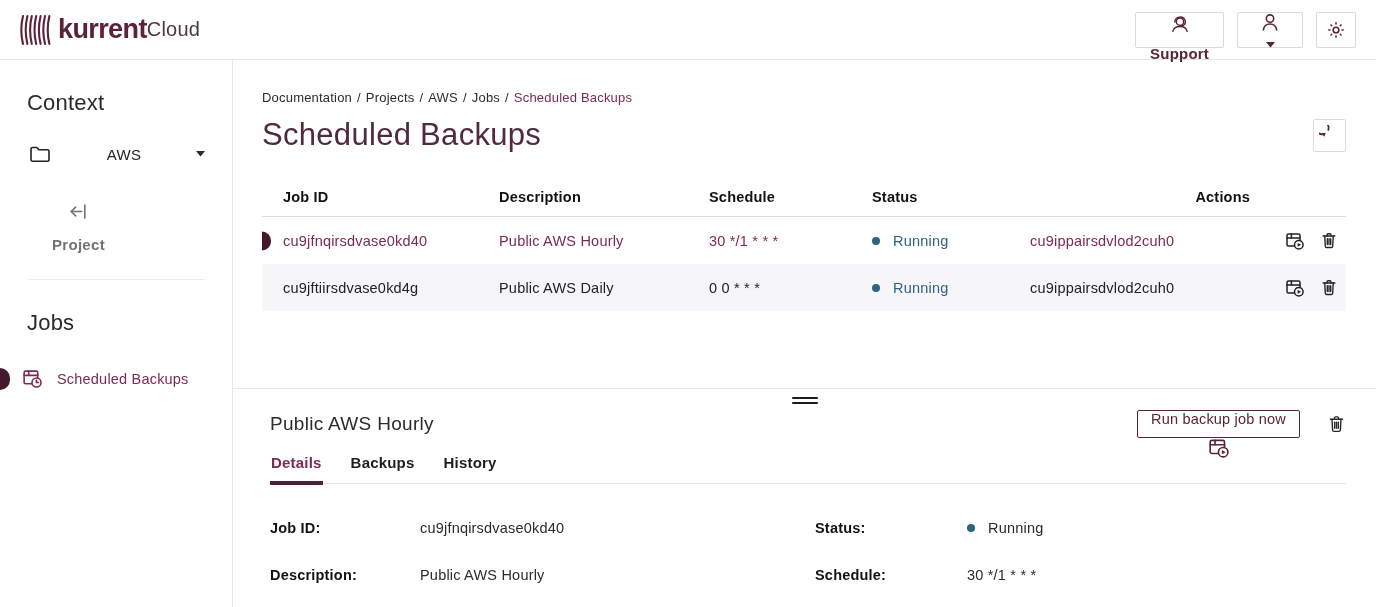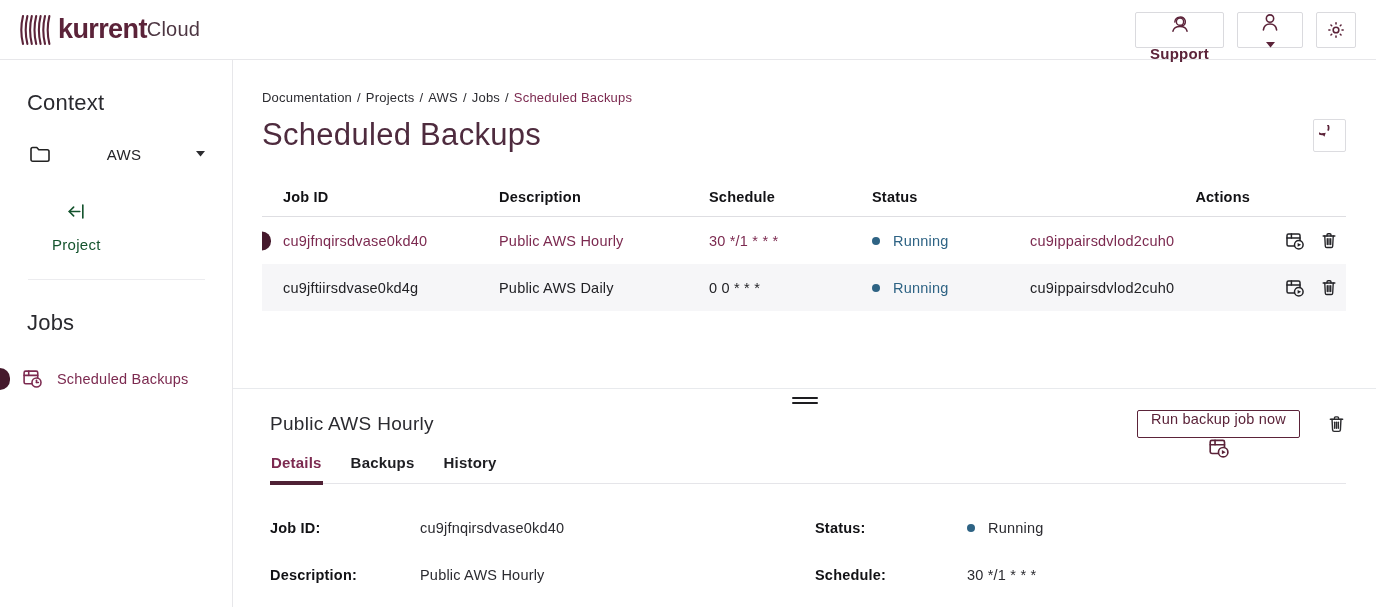--- a/index.html
+++ b/index.html
@@ -32,21 +32,21 @@
   
   .shell{display:flex;height:548px;}
   .sidebar{width:233px;flex:none;border-right:1px solid var(--border);position:relative;}
   .main{flex:1;min-width:0;display:flex;flex-direction:column;}
 
   
   .side-h{font-size:22px;font-weight:400;color:#2a2a2f;margin:30px 0 0 27px;letter-spacing:.2px;}
   .ctx-row{display:flex;align-items:center;justify-content:space-between;margin:26px 27px 0 28px;cursor:pointer;color:#222;}
   .ctx-val{font-size:15px;color:#242428;letter-spacing:.3px;}
   .caret{color:#2c2c30;}
-  .proj-row{display:flex;align-items:center;gap:13px;margin:34px 0 0 52px;color:#14532d;font-size:15px;letter-spacing:.3px;cursor:pointer;background:none;}
+  .proj-row{display:flex;align-items:center;gap:13px;margin:34px 0 0 52px;color:#737373;font-size:15px;letter-spacing:.3px;cursor:pointer;background:none;font-weight:bold;}
   .side-div{border:none;border-top:1px solid #ececef;margin:26px 27px 0 28px;}
   .side-item{display:flex;align-items:center;gap:14px;margin-top:24px;padding:8px 0 8px 22px;position:relative;color:var(--link);font-size:14.5px;letter-spacing:.2px;cursor:pointer;}
   .side-marker{position:absolute;left:0;top:50%;transform:translateY(-50%);width:10px;height:22px;border-radius:0 11px 11px 0;background:var(--brand-deep);}
 
   
   .top{padding:30px 30px 0 29px;}
   .breadcrumb{font-size:13px;color:#2c2c31;letter-spacing:.2px;}
   .breadcrumb a{color:#2c2c31;text-decoration:none;cursor:pointer;}
   .breadcrumb .sep{margin:0 5px;}
   .breadcrumb .cur{color:var(--link);}

